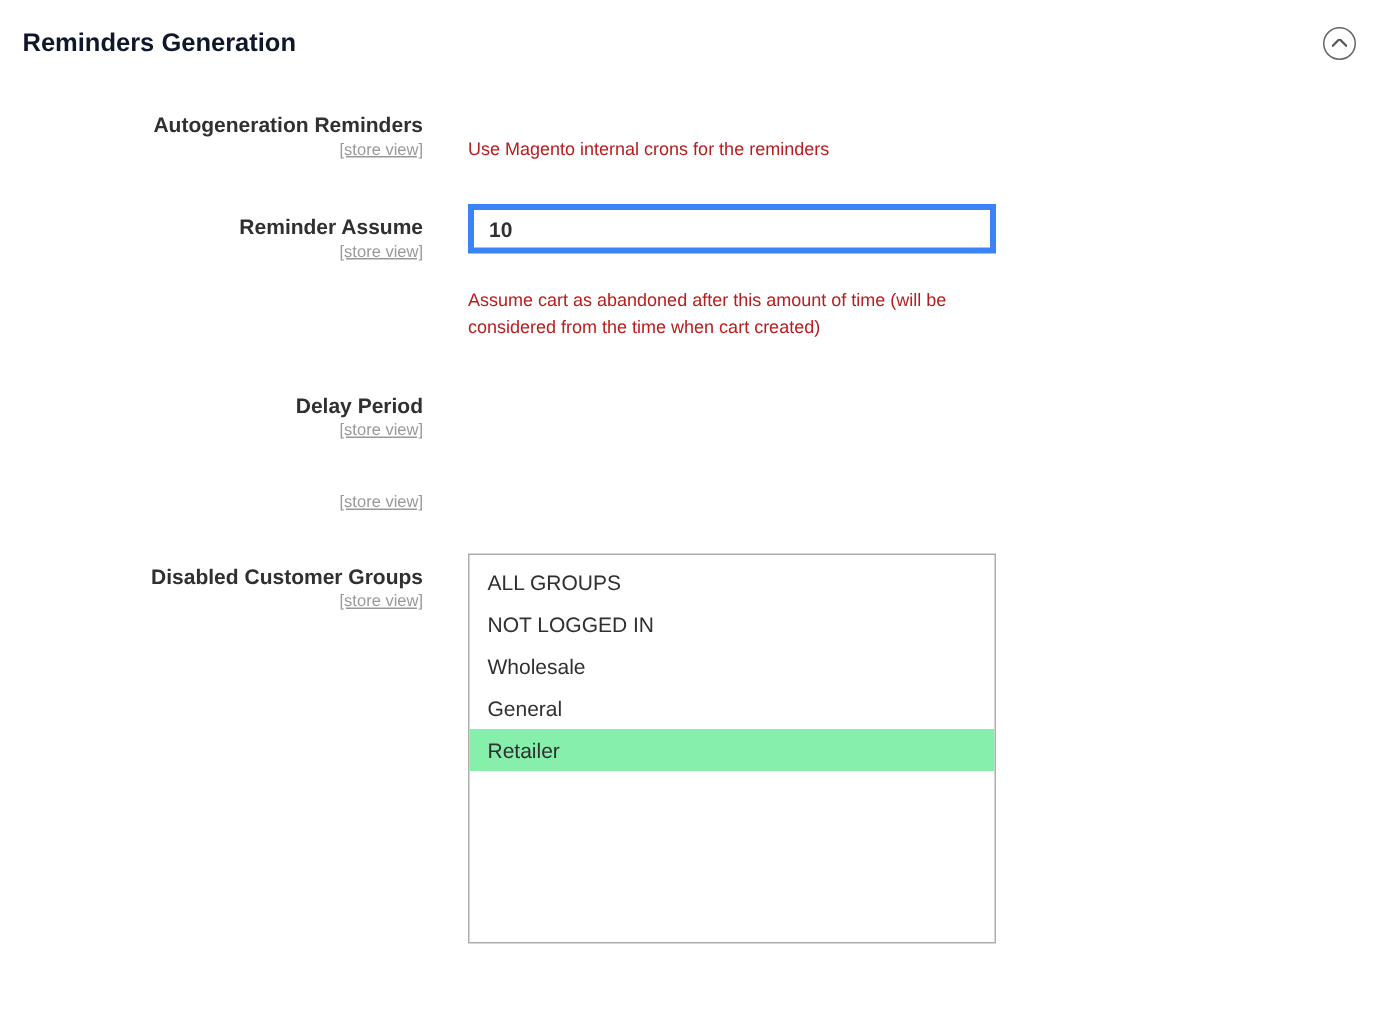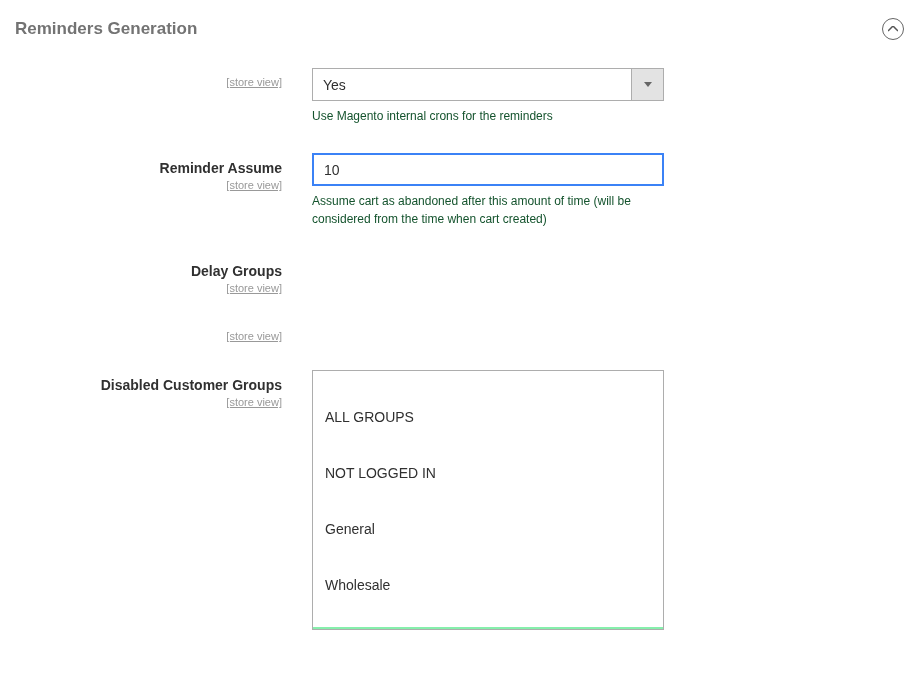--- a/index.html
+++ b/index.html
@@ -14,21 +14,21 @@
   }
   .section-header {
     display: flex;
     justify-content: space-between;
     align-items: center;
     padding: 18px 15px 28px 15px;
   }
   .section-title {
     font-size: 17px;
     font-weight: 600;
-    color: #737373;
+    color: #0f172a;
   }
   .collapse-btn {
     width: 22px;
     height: 22px;
     border: 1px solid #666;
     border-radius: 50%;
     display: flex;
     align-items: center;
     justify-content: center;
     cursor: pointer;
@@ -59,25 +59,26 @@
     color: #999999;
     margin-top: 2px;
     text-decoration: underline;
   }
   .control-col {
     width: 352px;
   }
   .control-input {
     width: 100%;
     height: 33px;
-    border: 2px solid #3b82f6;
+    border: 4px solid #3b82f6;
     padding: 0 10px;
     font-size: 14px;
     color: #303030;
     background: #fff;
+    font-weight: bold;
   }
   .select-wrap {
     position: relative;
     width: 100%;
     height: 33px;
   }
   .select-value {
     position: absolute;
     inset: 0;
     border: 1px solid #adadad;
@@ -98,38 +99,37 @@
     border: 1px solid #adadad;
     background: #e3e3e3;
     display: flex;
     align-items: center;
     justify-content: center;
     pointer-events: none;
   }
   .select-arrow svg { display:block; }
   .help-text {
     font-size: 12px;
-    color: #14532d;
-    margin-top: 6px;
+    color: #b91c1c;
+    margin-top: 22px;
     line-height: 1.5;
   }
   .multiselect {
     width: 100%;
     border: 1px solid #adadad;
     background: #fff;
     padding: 4px 0;
     height: 260px;
     overflow: auto;
   }
   .ms-option {
     padding: 6px 12px;
     font-size: 14px;
     color: #303030;
     cursor: pointer;
-    margin-top: 28px;
   }
   .ms-option.selected {
     background: #86efac;
   }
 </style>
 </head>
 <body>
 
 <div class="section-header">
   <div class="section-title">Reminders Generation</div>
@@ -137,68 +137,61 @@
     <svg width="10" height="6" viewBox="0 0 10 6">
         <path d="M0 5 L5 0 L10 5" fill="none" stroke="#555" stroke-width="1.5"></path>
       </svg>
   </div>
 </div>
 
 <div class="form-area">
 
   <div class="field-row">
     <div class="label-col">
+      <div class="label-text">Autogeneration Reminders</div>
       <div class="scope">[store view]</div>
     </div>
     <div class="control-col">
-      <div class="select-wrap">
-        <div class="select-value">Yes</div>
-        <div class="select-arrow">
-          <svg width="8" height="5" viewBox="0 0 8 5">
-              <path d="M0 0 L4 5 L8 0 Z" fill="#666"></path>
-            </svg>
-        </div>
-      </div>
       <div class="help-text">Use Magento internal crons for the reminders</div>
     </div>
   </div>
 
   <div class="field-row">
     <div class="label-col">
       <div class="label-text">Reminder Assume</div>
       <div class="scope">[store view]</div>
     </div>
     <div class="control-col">
       <input type="text" class="control-input" value="10" style="">
       <div class="help-text">Assume cart as abandoned after this amount of time (will be considered from the time when cart created)</div>
     </div>
   </div>
 
   <div class="field-row">
     <div class="label-col">
-      <div class="label-text">Delay Groups</div>
+      <div class="label-text">Delay Period</div>
       <div class="scope">[store view]</div>
     </div>
   </div>
 
   <div class="field-row">
     <div class="label-col">
       <div class="scope">[store view]</div>
     </div>
   </div>
 
   <div class="field-row">
     <div class="label-col">
       <div class="label-text">Disabled Customer Groups</div>
       <div class="scope">[store view]</div>
     </div>
     <div class="control-col">
       <div class="multiselect" id="disabled-groups-ms">
           <div class="ms-option">ALL GROUPS</div>
           <div class="ms-option">NOT LOGGED IN</div>
+          <div class="ms-option">Wholesale</div>
           <div class="ms-option">General</div>
-          <div class="ms-option">Wholesale</div>
           <div class="ms-option selected">Retailer</div>
         </div>
     </div>
   </div>
 
 </div>
 
 </body></html>

